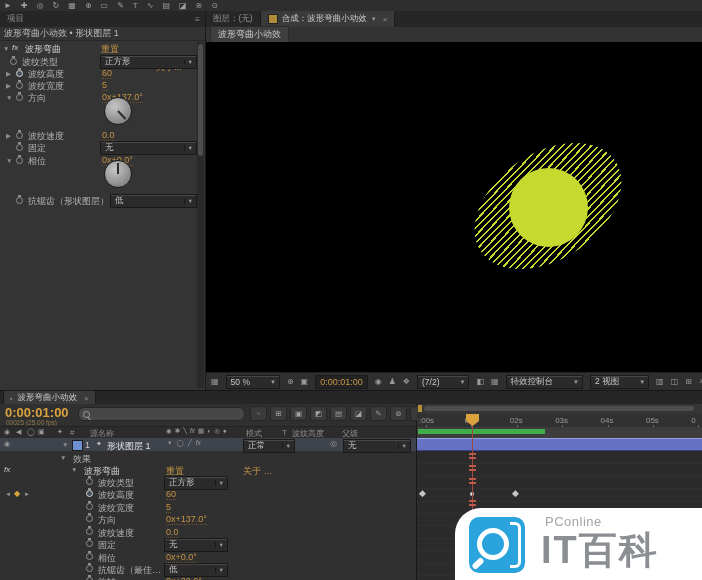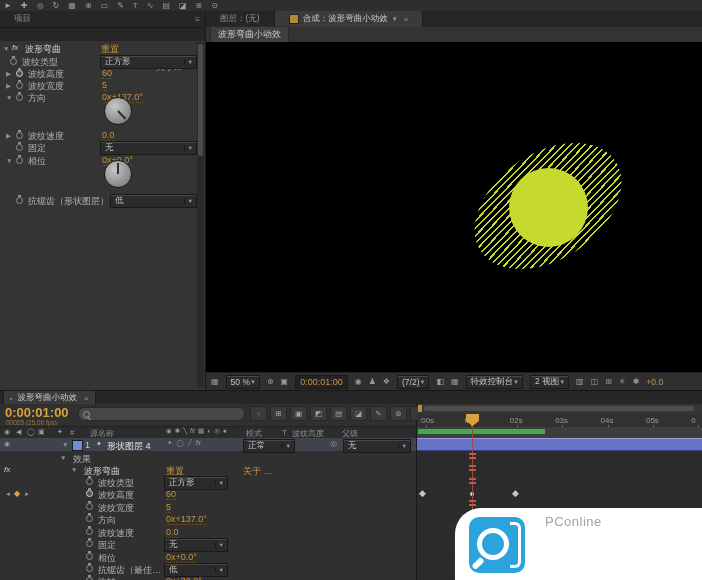--- a/index.html
+++ b/index.html
@@ -10,21 +10,21 @@
   .org{color:#c59445}
   .val{color:#c59445;border-bottom:1px dotted #6e5428;font-size:9px;white-space:nowrap}
   .icon{color:#9a9a9a;font-size:8px;line-height:1;white-space:nowrap}
   .tw{font-size:6.5px;color:#8c8c8c;line-height:1}
   
   .topbar{left:0;top:0;width:702px;height:11px;background:#2e2e2e;border-bottom:1px solid #1a1a1a;overflow:hidden}
   .tools{display:flex;gap:9px;padding:1px 0 0 4px}
   .tool{font-size:8px;color:#9f9f9f}
   
   .tabbar{background:#262626;border-bottom:1px solid #1b1b1b;display:flex;align-items:stretch}
-  .tab{font-size:8.5px;color:#8f8f8f;padding:0 14px;display:flex;align-items:center;gap:4px;white-space:nowrap}
+  .tab{font-size:8.5px;color:#8f8f8f;padding:0 7px;display:flex;align-items:center;gap:4px;white-space:nowrap}
   .tab.active{background:#3a3a3a;color:#c9c9c9;border-right:1px solid #1b1b1b;border-left:1px solid #1b1b1b}
   .chev{font-size:6px;color:#999}
   .closex{font-size:8px;color:#8f8f8f;margin-left:2px}
   .tabicon{width:8px;height:8px;display:inline-block;border:1px solid #222}
   .crumb{background:#333;border-bottom:1px solid #272727;font-size:9px;color:#bdbdbd;display:flex;align-items:center}
   
   .dd{position:absolute;height:12px;background:#2b2b2b;border:1px solid #191919;box-shadow:inset 0 1px 0 #474747;
       color:#c4c4c4;font-size:8.5px;display:flex;align-items:center;padding:0 0 0 4px;white-space:nowrap}
   .dd .ddv{flex:1;overflow:hidden}
   .dd .ddc{border-left:1px solid #191919;padding:0 3px;font-size:5.5px;color:#9a9a9a;margin-left:3px}
@@ -33,21 +33,21 @@
   .sw::before{content:"";position:absolute;left:1px;top:-3px;width:3px;height:2px;background:#8f8f8f}
   .sw.on{border-color:#d6d6d6;background:#46505c}
   
   .dial{position:absolute;width:26px;height:26px;border-radius:50%;border:1px solid #1d1d1d;
         background:radial-gradient(circle at 38% 32%,#c6c6c6,#8d8d8d 65%,#6b6b6b)}
   .needle{position:absolute;left:12px;top:2px;width:2px;height:11px;background:#2e2e2e;transform-origin:50% 11px}
   
   .vtb{left:206px;top:372px;width:496px;height:18px;background:#2f2f2f;border-top:1px solid #202020;
        display:flex;align-items:center;gap:7px;padding-left:5px;box-sizing:border-box;overflow:hidden}
   .vtb .dd2{position:static;height:12px;background:#2b2b2b;border:1px solid #191919;box-shadow:inset 0 1px 0 #474747;
-            color:#c4c4c4;font-size:8.5px;display:flex;align-items:center;padding:0 3px 0 4px;gap:0;white-space:nowrap}
+            color:#c4c4c4;font-size:8.5px;display:flex;align-items:center;padding:0 3px 0 4px;gap:20px;white-space:nowrap}
   .tcchip{background:#232323;border:1px solid #191919;font-size:9px;padding:1px 4px;white-space:nowrap}
   
   .ltab{display:flex;align-items:center;gap:5px;background:#3a3a3a;border:1px solid #1b1b1b;height:14px;
         font-size:8.5px;color:#c9c9c9;padding:0 6px}
   .searchbox{position:absolute;background:#474747;border:1px solid #262626;border-radius:6px;display:flex;align-items:center}
   .mag{width:5px;height:5px;border:1px solid #9d9d9d;border-radius:50%;position:relative;margin-left:4px}
   .mag::after{content:"";position:absolute;width:4px;height:1px;background:#9d9d9d;transform:rotate(45deg);left:3px;top:6px}
   .tlbtns{display:flex;gap:3px}
   .tlbtn{width:15px;height:13px;background:#3a3a3a;border:1px solid #262626;border-radius:2px;
          display:flex;align-items:center;justify-content:center;font-size:7.5px;color:#a2a2a2}
@@ -88,20 +88,23 @@
         <span class="tool">▤</span>
         <span class="tool">◪</span>
         <span class="tool">≋</span>
         <span class="tool">⊙</span>
       </div>
   </div>
 
   <div class="abs tabbar" style="left:0;top:11px;width:205px;height:16px">
     <span class="tab">项目</span>
     <span class="tab" style="margin-left:auto;padding:0 5px;color:#8a8a8a">≡</span>
+  </div>
+  <div class="abs crumb" style="left:0;top:27px;width:205px;height:14px;padding-left:4px;box-sizing:border-box">
+    <span>波形弯曲小动效 • 形状图层 1</span>
   </div>
   <div class="abs" style="left:0;top:41px;width:205px;height:349px;background:#343434"></div>
   <div class="abs" style="left:205px;top:11px;width:1px;height:379px;background:#191919"></div>
 
   <span class="abs tw" style="left:3px;top:46px">▼</span>
   <span class="abs" style="left:12px;top:43px;font-size:8px;font-style:italic;color:#cfcfcf">fx</span>
   <span class="abs t9" style="left:25px;top:43px;color:#cfcfcf">波形弯曲</span>
   <span class="abs t9 org" style="left:101px;top:43px">重置</span>
   <span class="abs t9 org" style="left:156px;top:61px">关于...</span>
 
@@ -265,21 +268,21 @@
   <span class="abs hdr" style="left:282px;top:428px">T</span>
   <span class="abs hdr" style="left:292px;top:428px">波纹高度</span>
   <span class="abs hdr" style="left:342px;top:428px">父级</span>
 
   <div class="abs" style="left:0;top:438px;width:416px;height:13px;background:#3f444c"></div>
   <span class="abs icon" style="left:4px;top:440px;font-size:7px">◉</span>
   <span class="abs tw" style="left:62px;top:442px">▼</span>
   <span class="abs swatch" style="left:72px;top:440px;background:#6e8fd0"></span>
   <span class="abs t9" style="left:85px;top:440px;color:#c8c8c8">1</span>
   <span class="abs icon" style="left:96px;top:440px;font-size:7px;color:#c8c8c8">✦</span>
-  <span class="abs t9" style="left:107px;top:440px;color:#e0e0e0">形状图层 4</span>
+  <span class="abs t9" style="left:107px;top:440px;color:#e0e0e0">形状图层 1</span>
   <div class="abs" style="left:167px;top:440px;display:flex;gap:4px">
 
   <span class="icon" style="font-size:6.5px;font-style:italic">✦</span>
       <span class="icon" style="font-size:6.5px;font-style:italic">◯</span>
       <span class="icon" style="font-size:6.5px;font-style:italic">╱</span>
       <span class="icon" style="font-size:6.5px;font-style:italic">fx</span>
     </div>
   <div class="abs dd" style="left:243px;top:439px;width:46px">
     <span class="ddv">正常</span>
       <span class="ddc">▼</span>
@@ -378,15 +381,16 @@
   <div class="imark" style="top:478px"></div>
   <div class="imark" style="top:500px"></div>
 
   <div class="abs wm">
     <div class="wmicon">
       <span class="page"></span>
       <span class="circle"></span>
       <span class="handle"></span>
     </div>
     <span class="wmbrand">PConline</span>
+    <span class="wmtitle">IT百科</span>
   </div>
 
 </div>
 
 </body></html>

